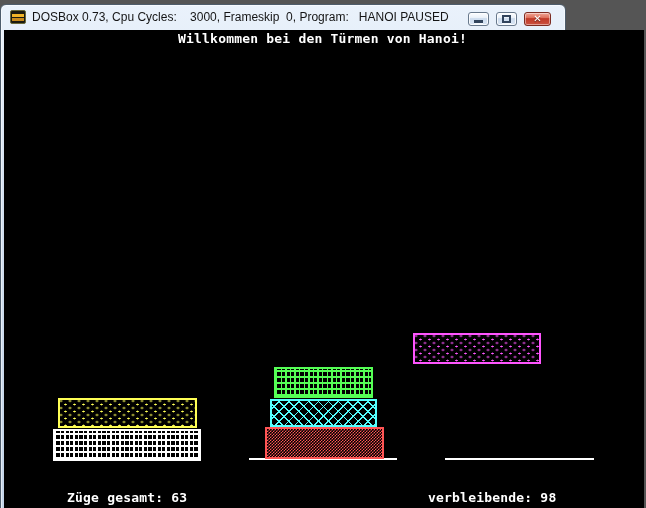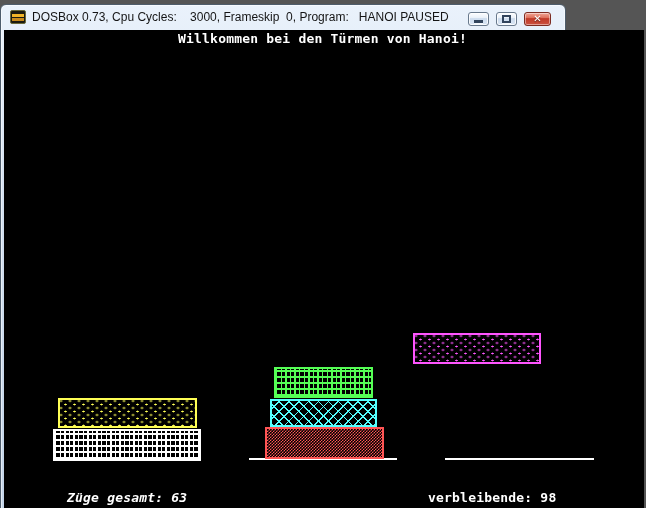--- a/index.html
+++ b/index.html
@@ -59,21 +59,21 @@
     position: absolute; left: 3px; top: 25px; width: 640px; height: 480px;
     background: #000; overflow: hidden; padding-left: 24px;
   }
   .dos-text {
     position: absolute;
     font-family: "DejaVu Sans Mono", monospace;
     font-weight: bold; font-size: 13px; line-height: 15px;
     letter-spacing: 0.2px; color: #fff; white-space: pre;
   }
   .heading { left: 174px; top: 1px; }
-  .stat-left { left: 63px; top: 460px; font-style: italic; }
+  .stat-left { left: 63px; top: 460px; }
   .stat-right { left: 424px; top: 460px; }
 
   
   .game-layer { position: absolute; inset: 0; }
   .base-line { position: absolute; height: 2px; background: #fff; }
   .disk { position: absolute; border: 2px solid var(--c); background-color: #000; }
 
   .pattern-dots {
     background-image:
       radial-gradient(var(--c) 0.9px, transparent 1.5px),

